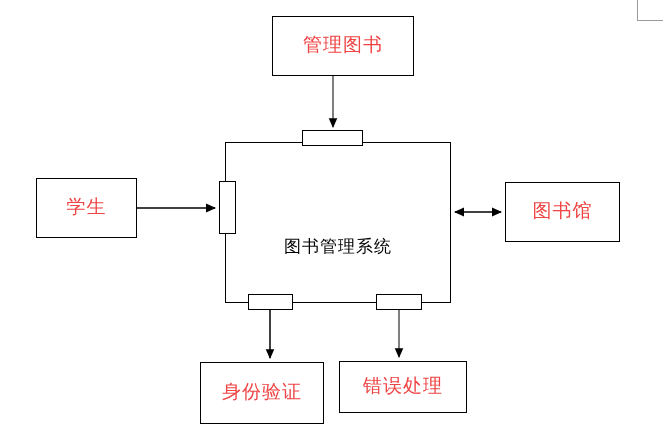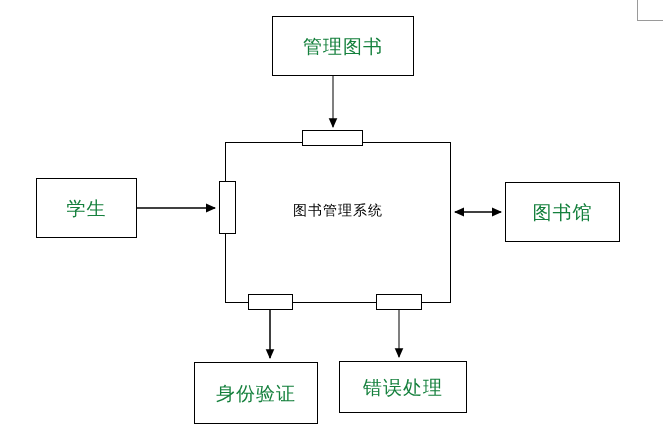--- a/index.html
+++ b/index.html
@@ -29,46 +29,47 @@
     position: absolute;
     box-sizing: border-box;
     background: #ffffff;
     border: 1.6px solid #000000;
     display: flex;
     align-items: center;
     justify-content: center;
     z-index: 3;
   }
   .node-label {
-    font-family: Liberation Sans, sans-serif;
+    font-family: Liberation Mono, monospace;
     font-size: 19px;
     line-height: 1;
-    color: #15803d;
+    color: #ef4444;
     letter-spacing: 1px;
     white-space: nowrap;
     user-select: none;
   }
   .system-box {
     position: absolute;
     box-sizing: border-box;
     background: #ffffff;
     border: 1.4px solid #000000;
     z-index: 1;
   }
   .system-label {
     position: absolute;
     z-index: 4;
     font-family: "Liberation Serif", "DejaVu Serif", serif;
-    font-size: 14px;
+    font-size: 17px;
     line-height: 1;
     color: #000000;
     letter-spacing: 1px;
     white-space: nowrap;
     user-select: none;
     text-align: center;
+    margin-top: 34px;
   }
   .port {
     position: absolute;
     box-sizing: border-box;
     background: #ffffff;
     border: 1.6px solid #000000;
     z-index: 5;
   }
   .corner-mark {
     position: absolute;
@@ -137,21 +138,21 @@
   </div>
 
   <div class="node" style="left:36px; top:178px; width:101px; height:60px;">
     <span class="node-label">学生</span>
   </div>
 
   <div class="node" style="left:505px; top:182px; width:115px; height:60px;">
     <span class="node-label">图书馆</span>
   </div>
 
-  <div class="node" style="left:194px; top:362px; width:124px; height:62px;">
+  <div class="node" style="left:200px; top:362px; width:124px; height:62px;">
     <span class="node-label">身份验证</span>
   </div>
 
   <div class="node" style="left:339px; top:361px; width:128px; height:52px;">
     <span class="node-label">错误处理</span>
   </div>
 
 </div>
 
 </body></html>

